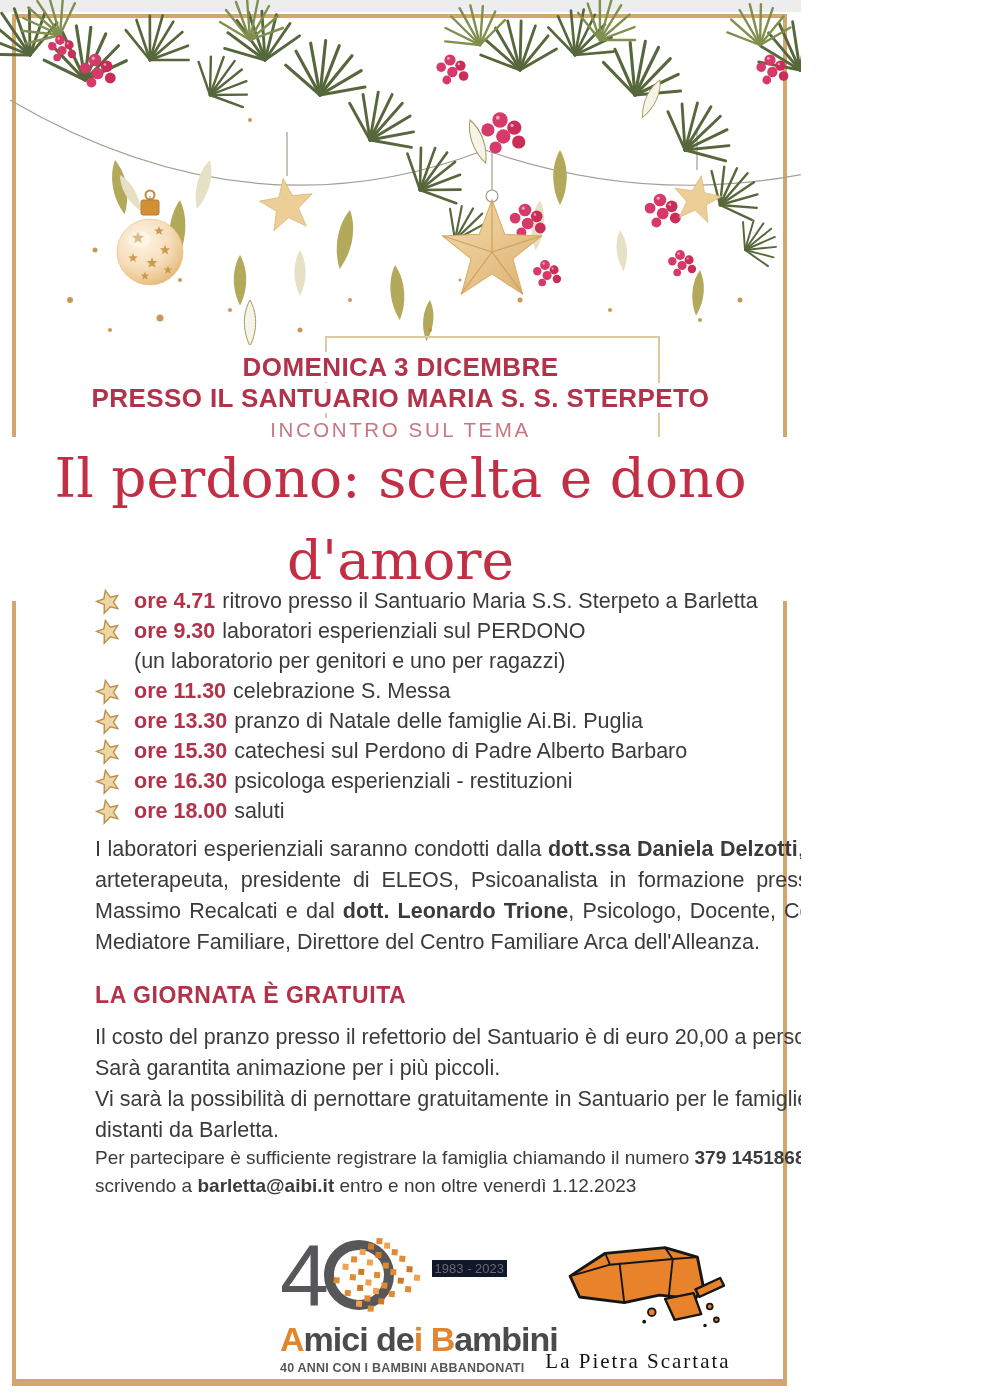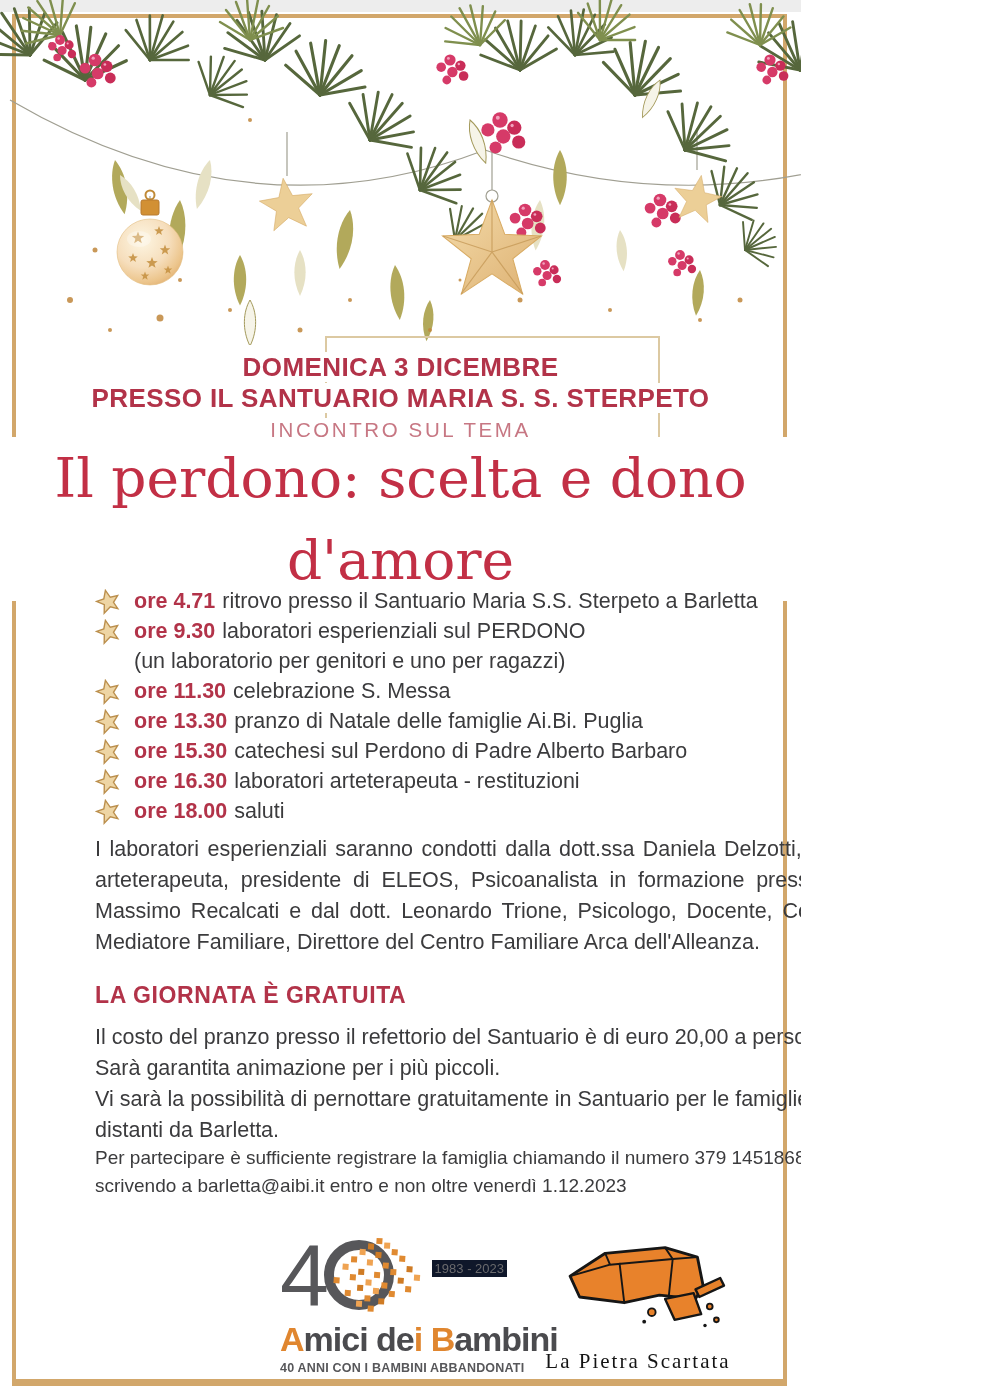--- a/index.html
+++ b/index.html
@@ -22,21 +22,21 @@
       font-family:"DejaVu Serif",serif;font-size:55px;color:var(--title_red);}
 
   .schedule{position:absolute;left:95px;top:586px;width:815px;color:var(--text_dark);
             font-size:21.5px;line-height:30px;}
   .row{display:flex;align-items:flex-start;}
   .star{width:27px;height:26px;flex:none;margin:3px 12px 0 0;}
   .time{color:var(--accent_red);font-weight:bold;margin-right:7px;white-space:nowrap;}
 
   .p1{position:absolute;left:95px;top:834px;width:812px;font-size:21.5px;line-height:31px;
       color:var(--text_dark);text-align:justify;}
-  .b{font-weight:normal;}
+  .b{font-weight:bold;}
   .free-heading{position:absolute;left:95px;top:982px;font-size:23px;font-weight:bold;
       color:var(--accent_red);letter-spacing:.6px;}
   .p2{position:absolute;left:95px;top:1022px;width:812px;font-size:21.5px;line-height:31px;
       color:var(--text_dark);}
   .p3{position:absolute;left:95px;top:1144px;width:812px;font-size:19px;line-height:28px;
       color:var(--text_dark);}
 
   .aibi{position:absolute;left:280px;top:1240px;width:215px;color:var(--logo_gray);}
   .aibi-top{position:relative;height:76px;white-space:nowrap;}
   .four{font-size:88px;line-height:72px;color:var(--logo_gray);letter-spacing:-7px;}
@@ -278,21 +278,21 @@
       <div class="row">
         <svg class="star" viewBox="0 0 26 26">
             <polygon points="9.9,1.4 14.8,8.3 22.1,6.5 18,13.3 22.3,19.6 14.8,17.8 8.7,24.2 8.8,15.7 1,12.4 8.3,9.9" fill="#eed5a4" stroke="#bb8f4d" stroke-width="1.4"></polygon>
           </svg>
         <div class="rowtext"><span class="time">ore 15.30</span><span>catechesi sul Perdono di Padre Alberto Barbaro</span></div>
       </div>
       <div class="row">
         <svg class="star" viewBox="0 0 26 26">
             <polygon points="9.9,1.4 14.8,8.3 22.1,6.5 18,13.3 22.3,19.6 14.8,17.8 8.7,24.2 8.8,15.7 1,12.4 8.3,9.9" fill="#eed5a4" stroke="#bb8f4d" stroke-width="1.4"></polygon>
           </svg>
-        <div class="rowtext"><span class="time">ore 16.30</span><span>laboratori arteterapeuta - restituzioni</span></div>
+        <div class="rowtext"><span class="time">ore 16.30</span><span>psicologa esperienziali - restituzioni</span></div>
       </div>
       <div class="row">
         <svg class="star" viewBox="0 0 26 26">
             <polygon points="9.9,1.4 14.8,8.3 22.1,6.5 18,13.3 22.3,19.6 14.8,17.8 8.7,24.2 8.8,15.7 1,12.4 8.3,9.9" fill="#eed5a4" stroke="#bb8f4d" stroke-width="1.4"></polygon>
           </svg>
         <div class="rowtext"><span class="time">ore 18.00</span><span>saluti</span></div>
       </div>
     </div>
 
     <div class="p1"><span>I laboratori esperienziali saranno condotti dalla </span><span class="b">dott.ssa Daniela Delzotti</span><span>, psicologa, arteterapeuta, presidente di ELEOS, Psicoanalista in formazione presso l'Irpa di Massimo Recalcati e dal </span><span class="b">dott. Leonardo Trione</span><span>, Psicologo, Docente, Counsellor e Mediatore Familiare, Direttore del Centro Familiare Arca dell'Alleanza.</span></div>

